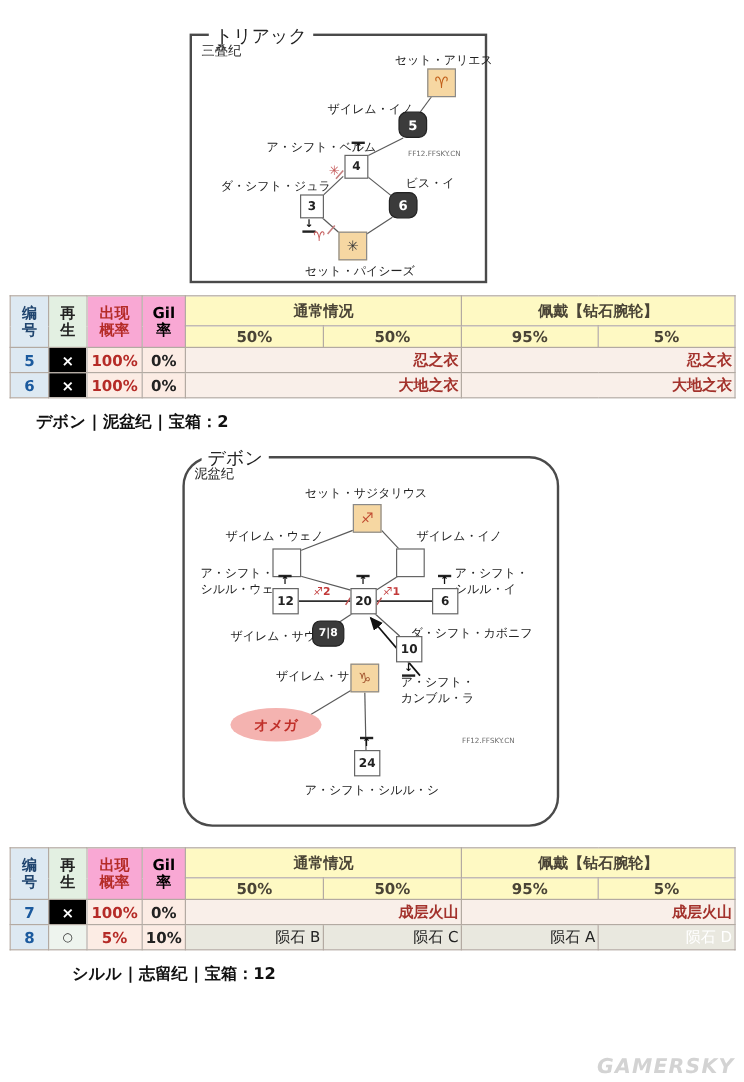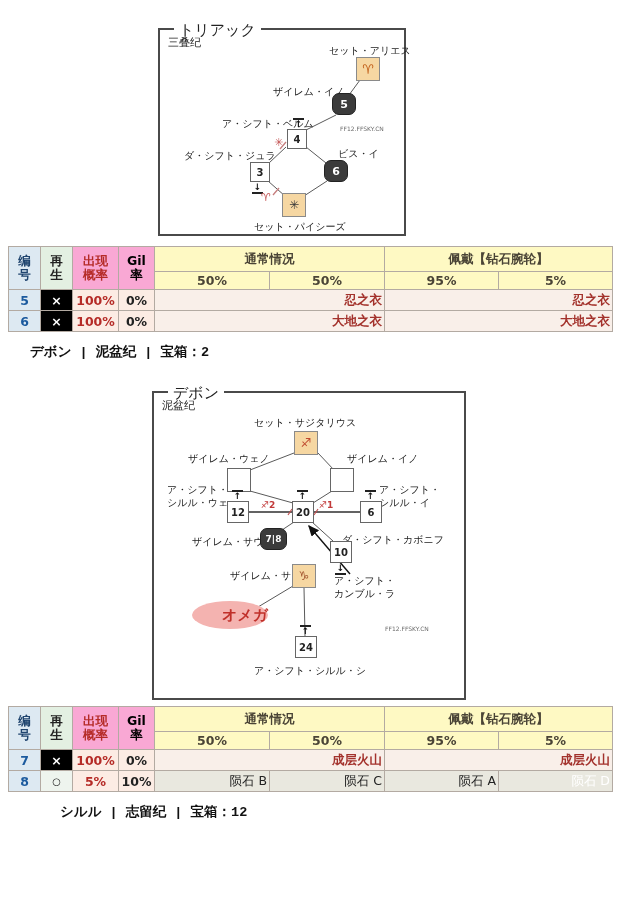--- a/index.html
+++ b/index.html
@@ -23,21 +23,21 @@
   .glyph-sag{color:#c04a30;font-size:12px;font-weight:bold;}
   .glyph-cap{color:#a0522d;font-size:12px;font-weight:bold;}
   .redmark{position:absolute;font-size:11px;color:#c55858;font-weight:bold;line-height:1;}
   .gatemark{position:absolute;font-size:9px;color:#c23a3a;font-weight:bold;line-height:1;}
   .lift{position:absolute;width:11px;text-align:center;font-size:9px;font-weight:bold;
         line-height:1;color:#111;}
   .lift-up{border-top:2px solid #222;}
   .lift-down{border-bottom:2px solid #222;}
   .watermark{position:absolute;font-size:6px;color:#6a6a6a;letter-spacing:0;white-space:nowrap;}
   .omega{position:absolute;background:#f4b3b0;border-radius:50%;display:flex;
-         align-items:center;justify-content:flex-end;color:#c0302a;font-size:15px;font-weight:bold;}
+         align-items:center;justify-content:center;color:#c0302a;font-size:12px;font-weight:bold;}
   svg.lines{position:absolute;left:0;top:0;pointer-events:none;}
 
   
   .tblwrap{position:absolute;left:8px;width:604px;}
   table{border-collapse:collapse;width:604px;table-layout:fixed;}
   td,th{border:1px solid #b3aaa2;overflow:hidden;font-size:12.5px;padding:1px 2px;
         box-sizing:border-box;}
   table{border:1px solid #8d8d8d;}
   tr.h1 th{height:25px;}
   tr.h2 td{height:18px;}
@@ -52,21 +52,21 @@
   .regen-black{background:#000;color:#fff;text-align:center;font-weight:bold;}
   .regen-white{background:#eef4ee;color:#222;text-align:center;font-size:10px;}
   .appear-val{background:#fcece4;color:#b52b27;font-weight:bold;text-align:center;}
   .gil-val{background:#fcece4;color:#222;font-weight:bold;text-align:center;}
   .item{padding-left:5px;text-align:right;font-weight:bold;color:#222;}
   .row-pink .item{background:#f9efe9;}
   .row-gray .item{background:#e9e8df;font-weight:normal;}
   .red-item{color:#a3322c;}
   .black-cell{background:#000;color:#fff;font-weight:bold;}
 
-  .caption{position:absolute;left:30px;font-size:13.5px;font-weight:bold;color:#111;white-space:nowrap;font-family:Liberation Mono, monospace;}
+  .caption{position:absolute;left:30px;font-size:13.5px;font-weight:bold;color:#111;white-space:nowrap;}
   .gamersky{position:absolute;right:8px;top:879px;font-size:17px;font-weight:bold;
             font-style:italic;color:#d3d3d3;letter-spacing:1px;}
 </style>
 </head>
 <body>
 
 <div id="page">
 
   <div class="diagram" style="left:158px;top:28px;width:244px;height:204px;">
     <svg class="lines" width="244" height="204">
@@ -171,21 +171,21 @@
         <td class="gil-val">0%</td>
         <td colspan="2" class="item red-item">大地之衣</td>
         <td colspan="2" class="item red-item">大地之衣</td>
       </tr>
     </tbody>
       </table>
   </div>
 
   <span class="caption" style="top:343px;">デボン | 泥盆纪 | 宝箱：2</span>
 
-  <div class="diagram" style="left:152px;top:391px;width:310px;height:305px;">
+  <div class="diagram" style="left:152px;top:380px;width:310px;height:305px;border-radius:25px;">
     <svg class="lines" width="310" height="305">
       <defs>
         <marker id="ah" markerWidth="9" markerHeight="9" refX="7" refY="3.5" orient="auto">
           <path d="M0,0 L8,3.5 L0,7 z" fill="#111"></path>
         </marker>
       </defs>
       <g stroke="#5a5a5a" stroke-width="1">
         <line x1="140" y1="60" x2="96" y2="77"></line>
         <line x1="164" y1="60" x2="180" y2="77"></line>
         <line x1="96" y1="98" x2="139" y2="110"></line>
@@ -317,13 +317,14 @@
         <td class="item">陨石 C</td>
         <td class="item">陨石 A</td>
         <td class="item black-cell">陨石 D</td>
       </tr>
     </tbody>
       </table>
   </div>
 
   <span class="caption" style="top:803px;margin-left:30px;">シルル | 志留纪 | 宝箱：12</span>
 
+  <span class="gamersky">GAMERSKY</span>
 </div>
 
 </body></html>

